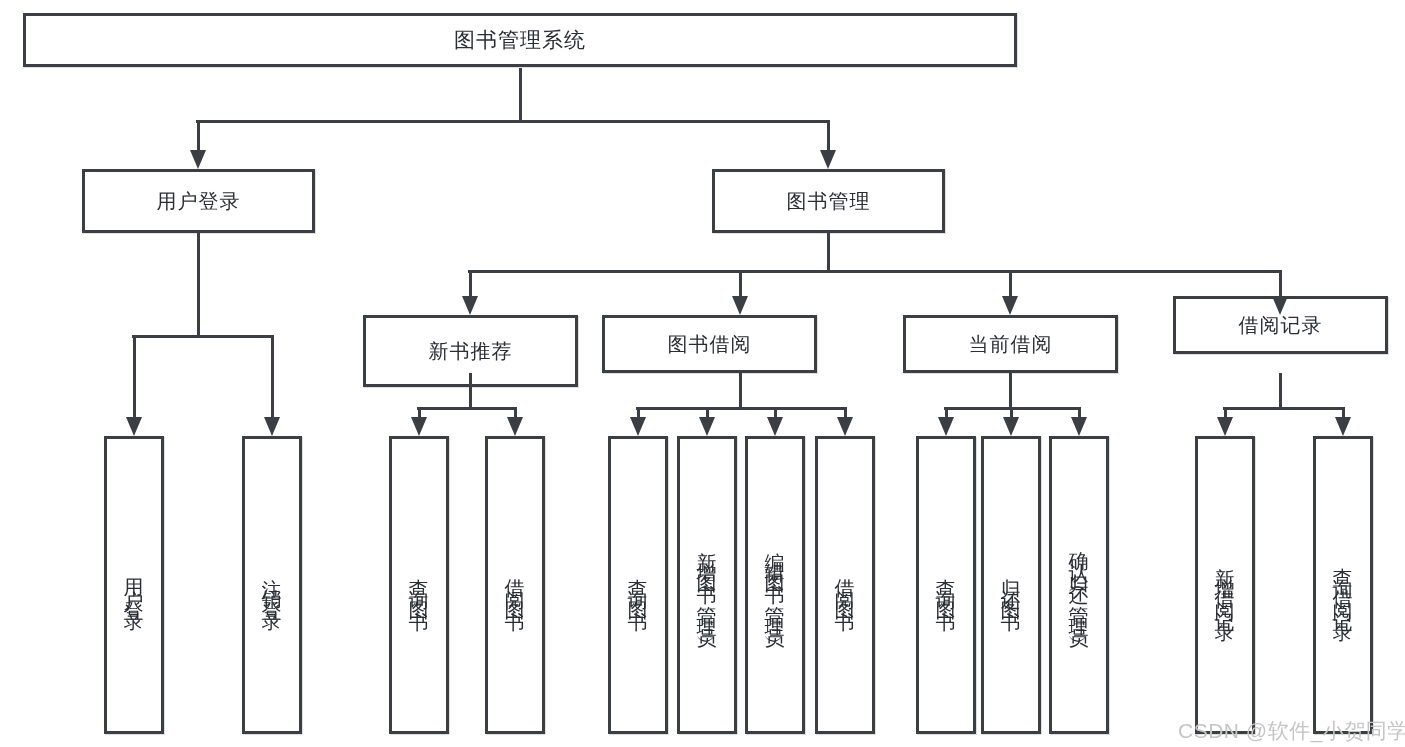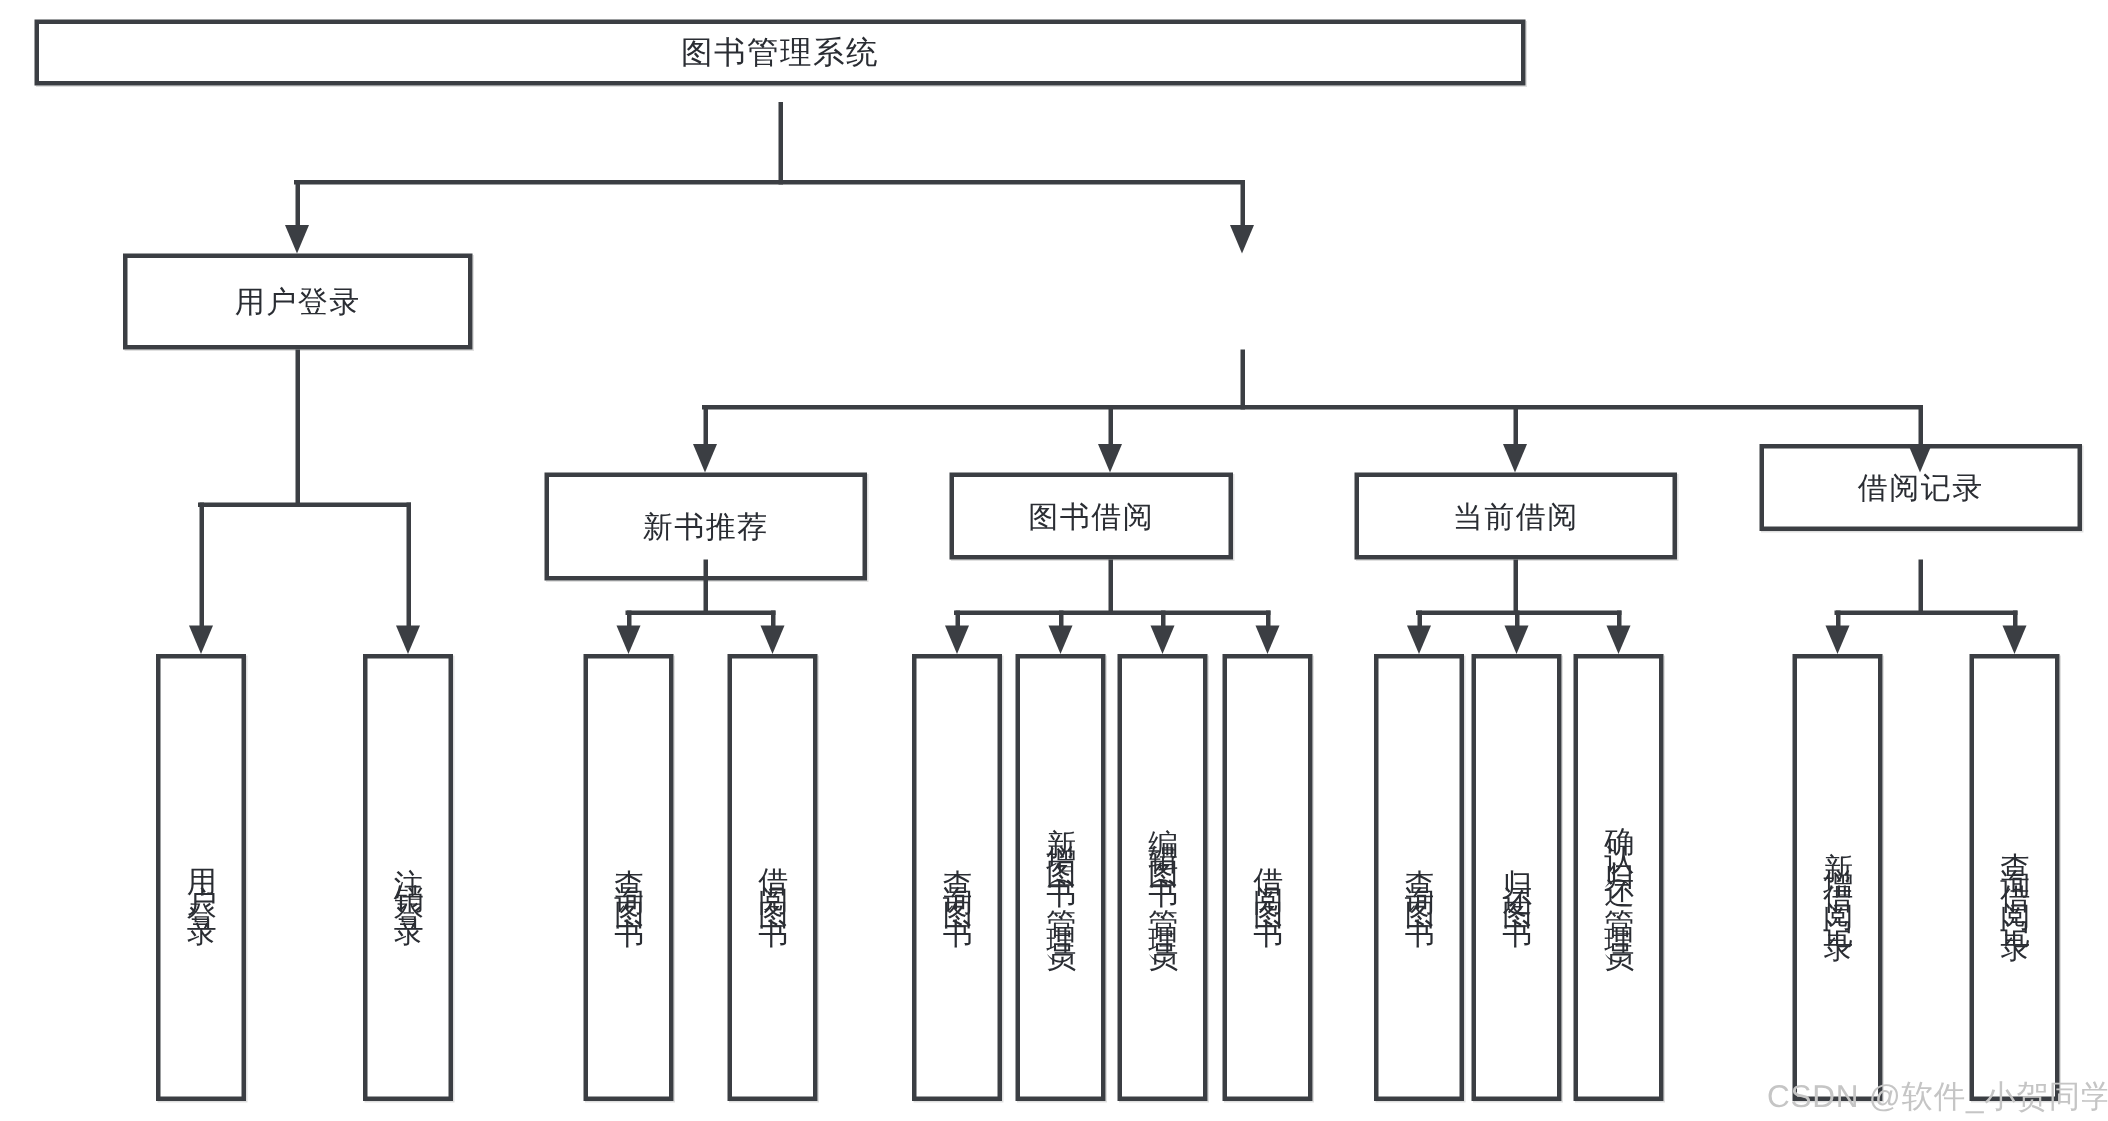--- a/index.html
+++ b/index.html
@@ -55,32 +55,35 @@
     color:var(--wm);
     white-space:nowrap;
     letter-spacing:0.5px;
   }
 </style>
 </head>
 <body>
 
 <div class="stage">
 
-  <div class="box h root" style="left:23px;top:13px;width:994px;height:44px">
+  <div class="box h root" style="left:23px;top:13px;width:994px;height:54px">
     <span>图书管理系统</span>
   </div>
 
   <div class="box h" style="left:82px;top:169px;width:233px;height:64px">
     <span>用户登录</span>
   </div>
+  <div class="box h" style="left:712px;top:169px;width:233px;height:64px">
+    <span>图书管理</span>
+  </div>
 
   <div class="box h" style="left:363px;top:315px;width:215px;height:72px">
     <span>新书推荐</span>
   </div>
-  <div class="box h" style="left:633px;top:315px;width:189px;height:58px">
+  <div class="box h" style="left:602px;top:315px;width:215px;height:58px">
     <span>图书借阅</span>
   </div>
   <div class="box h" style="left:903px;top:315px;width:215px;height:58px">
     <span>当前借阅</span>
   </div>
   <div class="box h" style="left:1173px;top:296px;width:215px;height:58px">
     <span>借阅记录</span>
   </div>
 
   <div class="box v" style="left:104px;top:436px;width:60px;height:298px">

